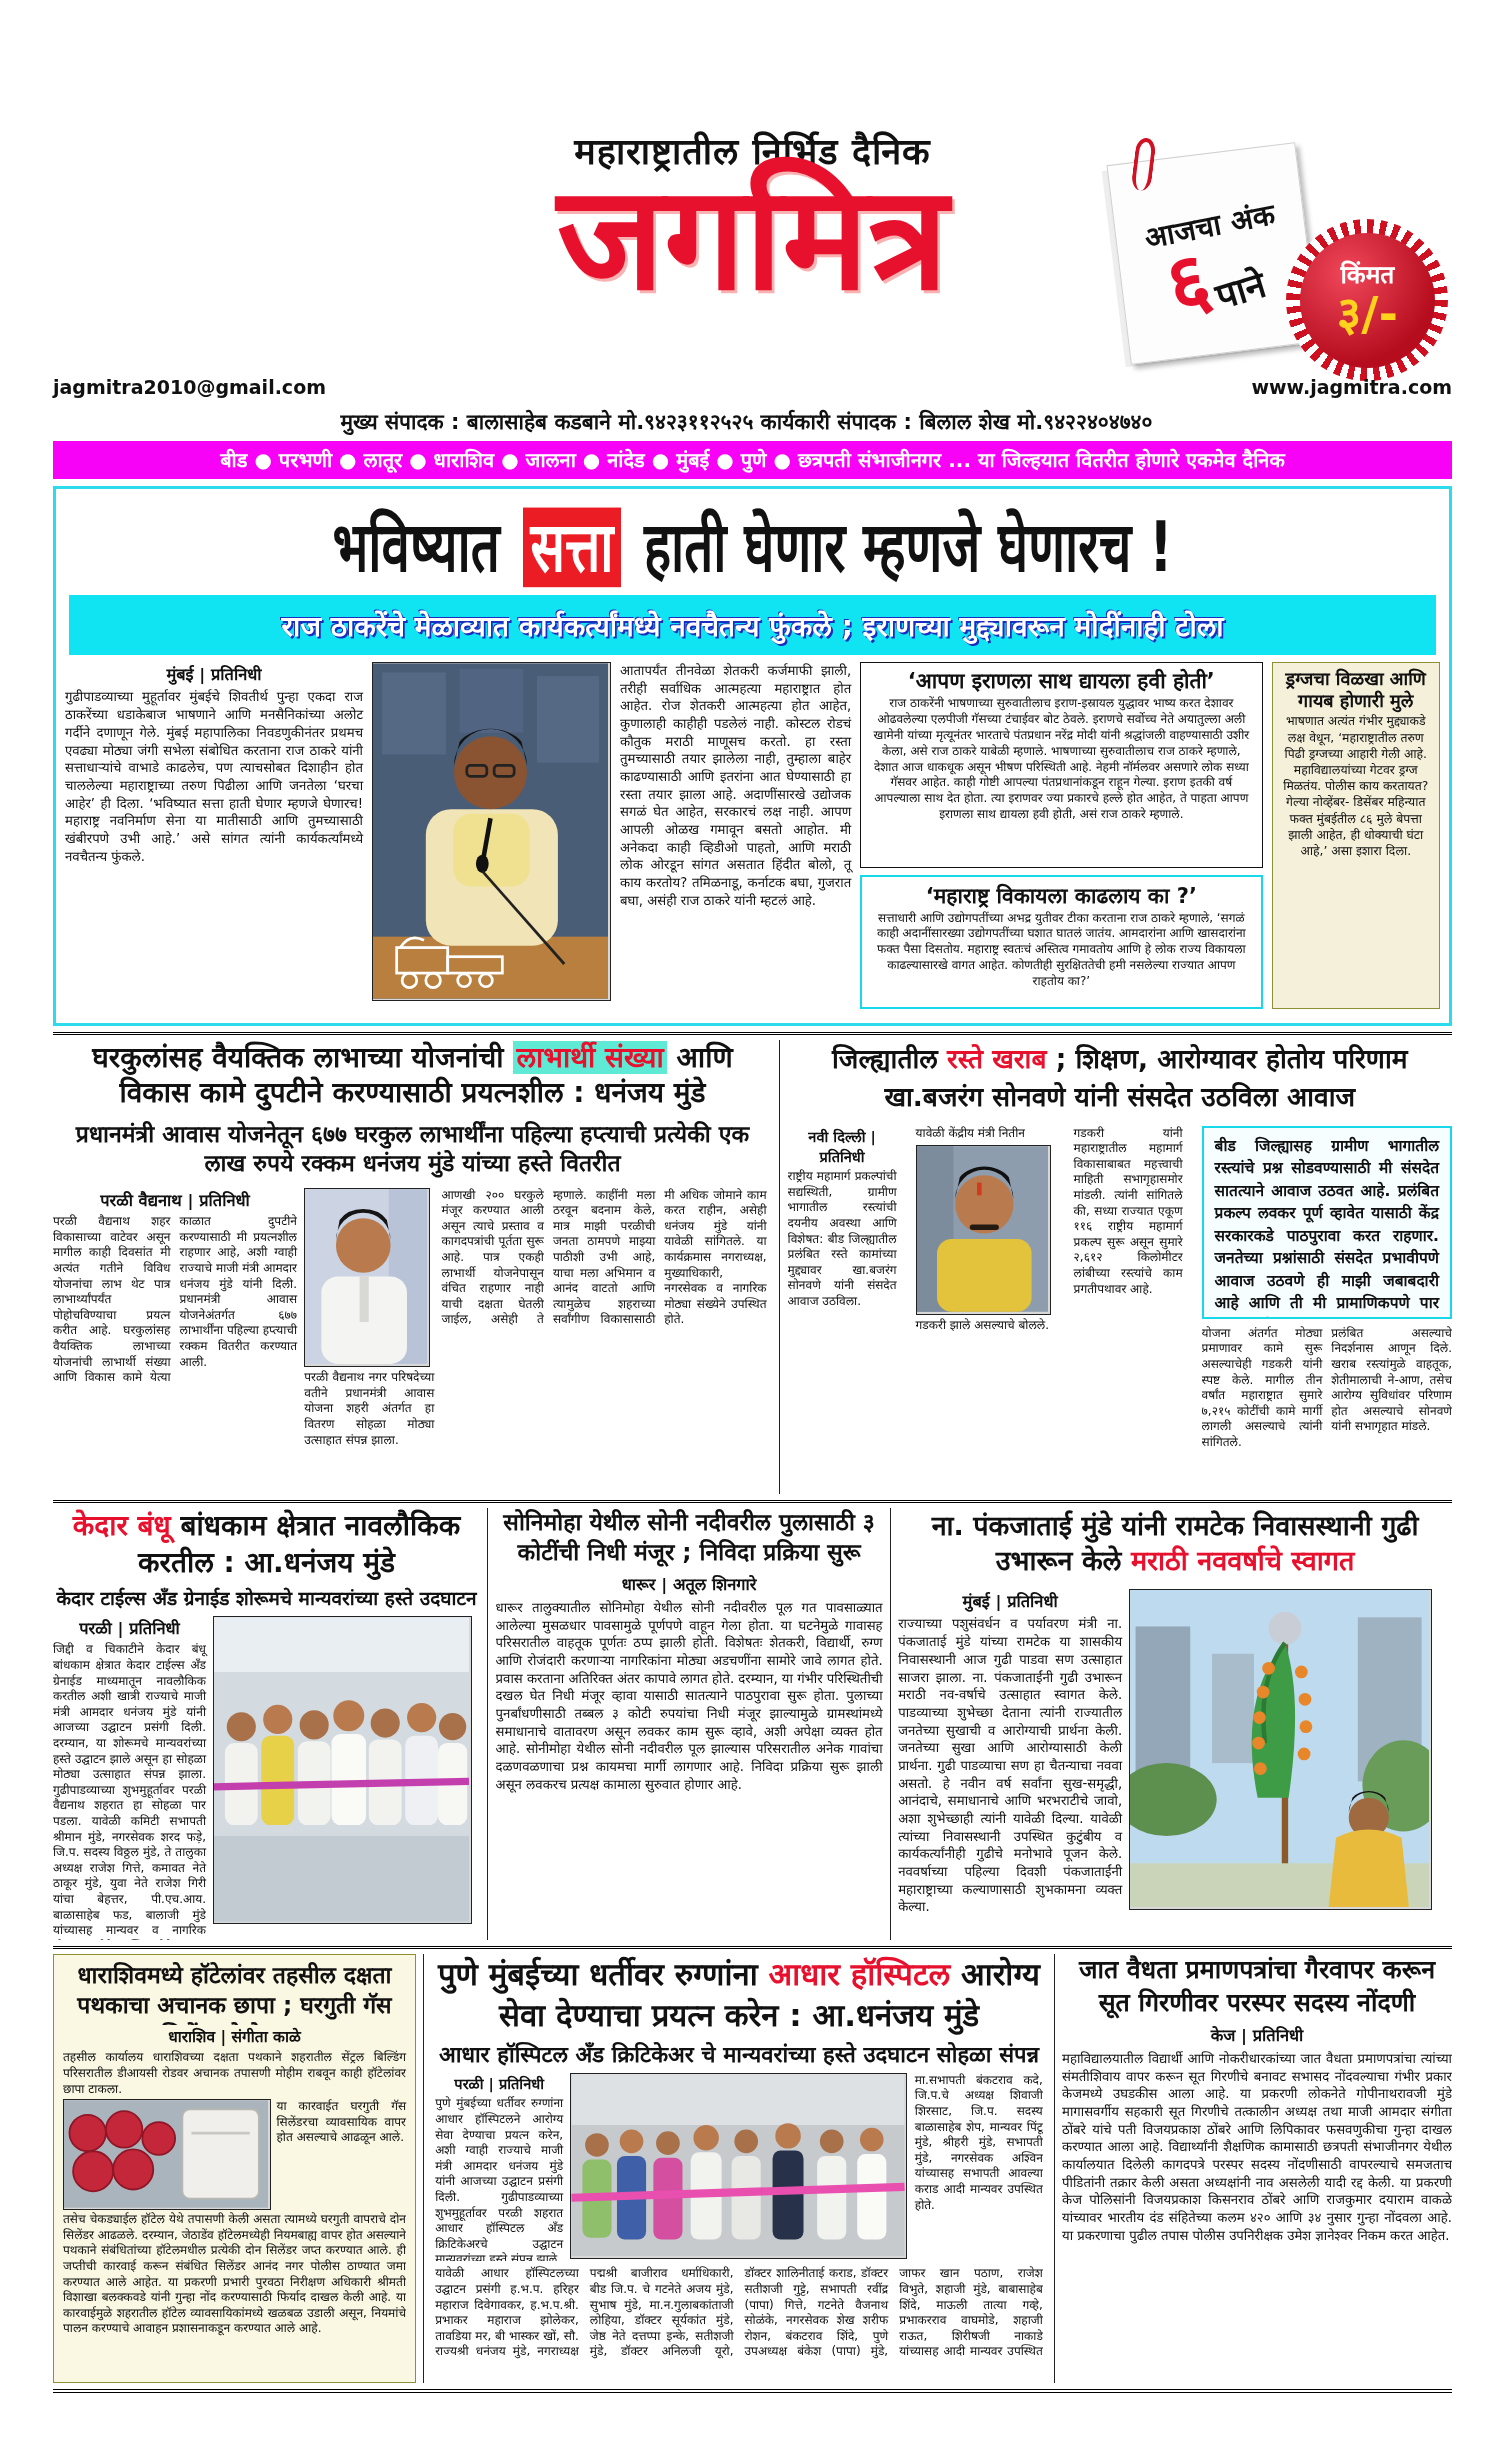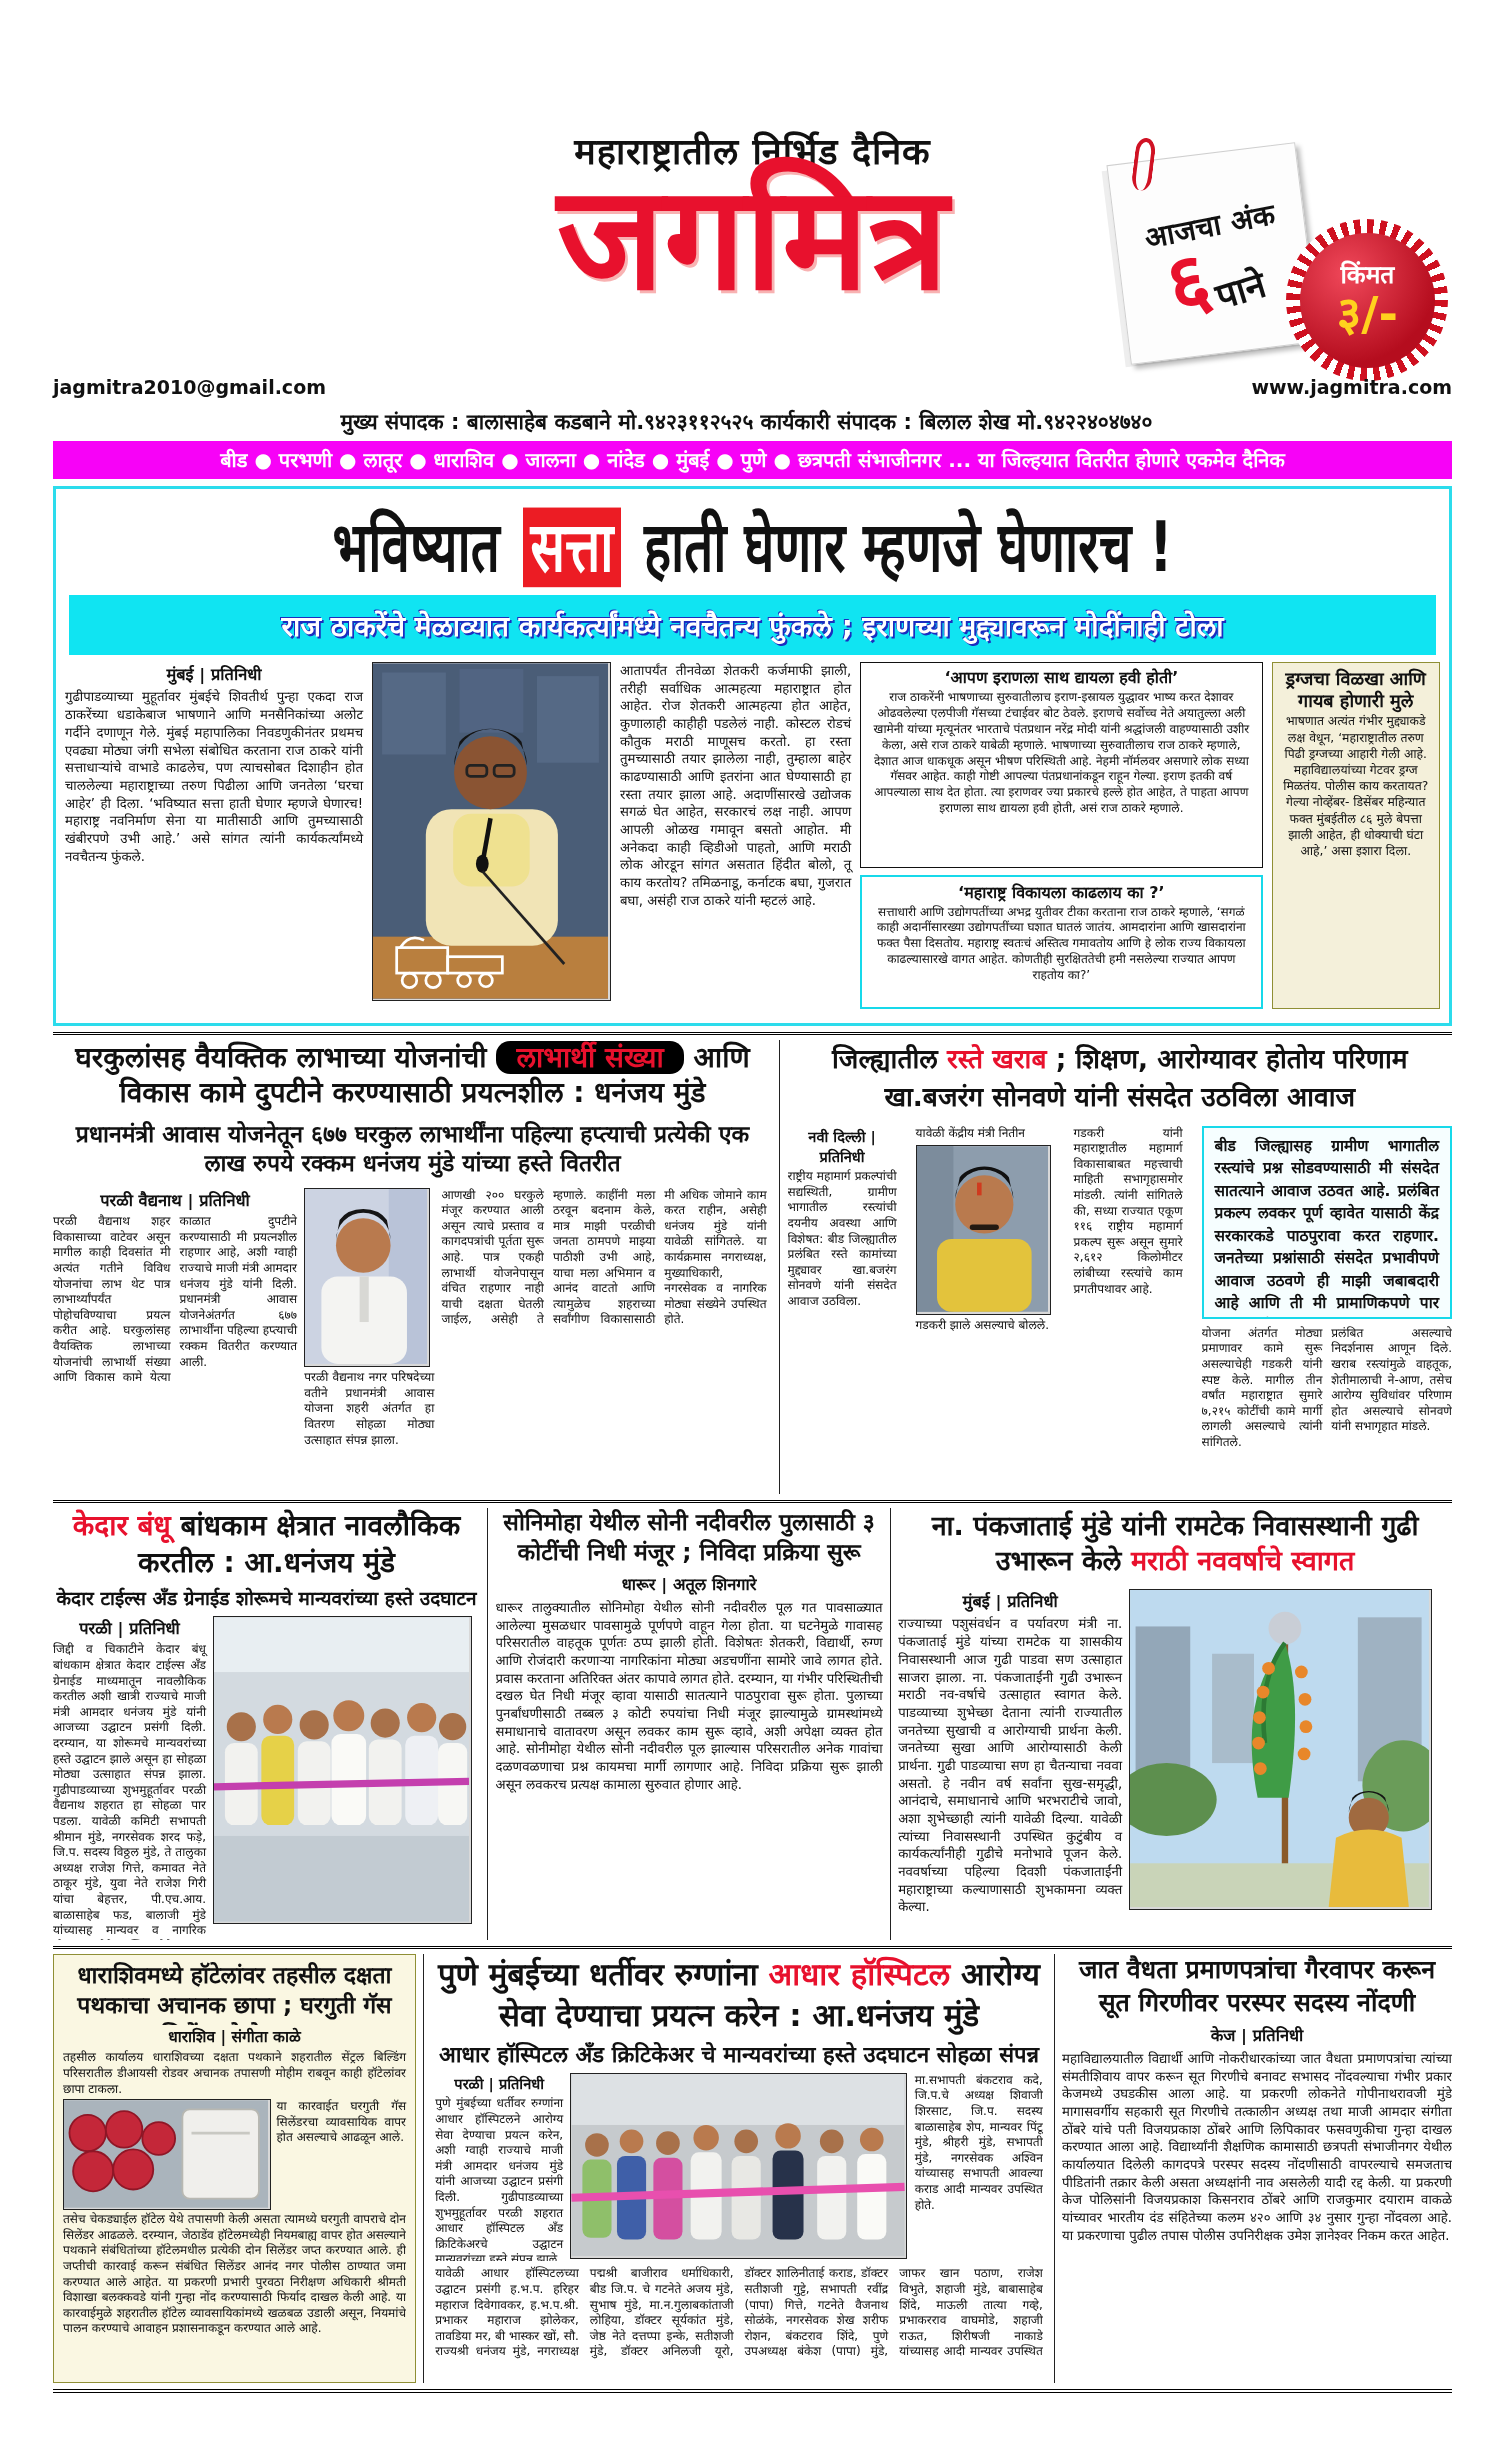--- a/index.html
+++ b/index.html
@@ -55,34 +55,34 @@
   .byline { text-align:center; font-weight:bold; font-size:16.4px; margin-bottom:3.6px; }
   .copy { font-size:13.2px; line-height:1.34; text-align:justify; }
   .copy-sm { font-size:12px; line-height:1.3; text-align:justify; }
   .lead-col1 { width:303px; }
   .photo { border:1.8px solid #222; overflow:hidden; flex:none; background:#d8d8d8; }
   .lead-photo { width:239px; height:339px; }
   .lead-col3 { width:235px; }
   .lead-boxes { width:409px; display:flex; flex-direction:column; gap:7.3px; }
   .box-iran { border:1.8px solid #111; padding:3.6px 9px; height:206px; overflow:hidden; }
   .box-vik  { border:2.7px solid #17d9ea; padding:3.6px 9px; flex:1; overflow:hidden; }
-  .box-title { text-align:center; font-size:16px; font-weight:bold; margin-bottom:1.8px; }
+  .box-title { text-align:center; font-size:21px; font-weight:bold; margin-bottom:1.8px; }
   .box-copy { font-size:12px; line-height:1.32; text-align:center; }
   .box-drugs { width:171px; background:#f4f0da; border:1.8px solid #8f8f35; padding:5.5px 7.3px; overflow:hidden; }
   .box-drugs .box-title { font-size:18px; line-height:1.2; }
   .box-drugs .box-copy { font-size:12.3px; }
   
   .hrule { border-top:3.6px double #000; margin:5.5px 0; }
   .vrule { width:0; border-left:1.8px solid #222; margin:0 7.3px; }
   
   .band2 { display:flex; height:454px; overflow:hidden; }
   .st-gharkul { width:719px; }
   .h2line { text-align:center; font-weight:bold; overflow:hidden; }
   .st-gharkul .h1 { font-size:28px; line-height:1.25; height:78px; }
-  .st-gharkul .h1 .hl { background:#000000; color:#e8112d; padding:0 20px;border-radius:14px; }
+  .st-gharkul .h1 .hl { background:#5eead4; color:#e8112d; padding:0 3px; }
   .st-gharkul .sub { font-size:23px; line-height:1.25; height:62px; margin-top:1.8px; }
   .st-gharkul-body { display:flex; gap:7.3px; margin-top:5.5px; height:292px; overflow:hidden; }
   .gh-cols1 { width:244px; column-count:2; column-gap:9px; }
   .gh-mid { width:130px; }
   .gh-photo { width:126px; height:179px; margin-bottom:3.6px; }
   .gh-cols2 { width:325px; column-count:3; column-gap:9px; }
   .st-raste { flex:1; }
   .st-raste .h1 { font-size:26.4px; height:38px; }
   .st-raste .sub { font-size:26.4px; height:40px; }
   .st-raste-body { display:flex; gap:19px; margin-top:7.3px; height:352px; overflow:hidden; }

